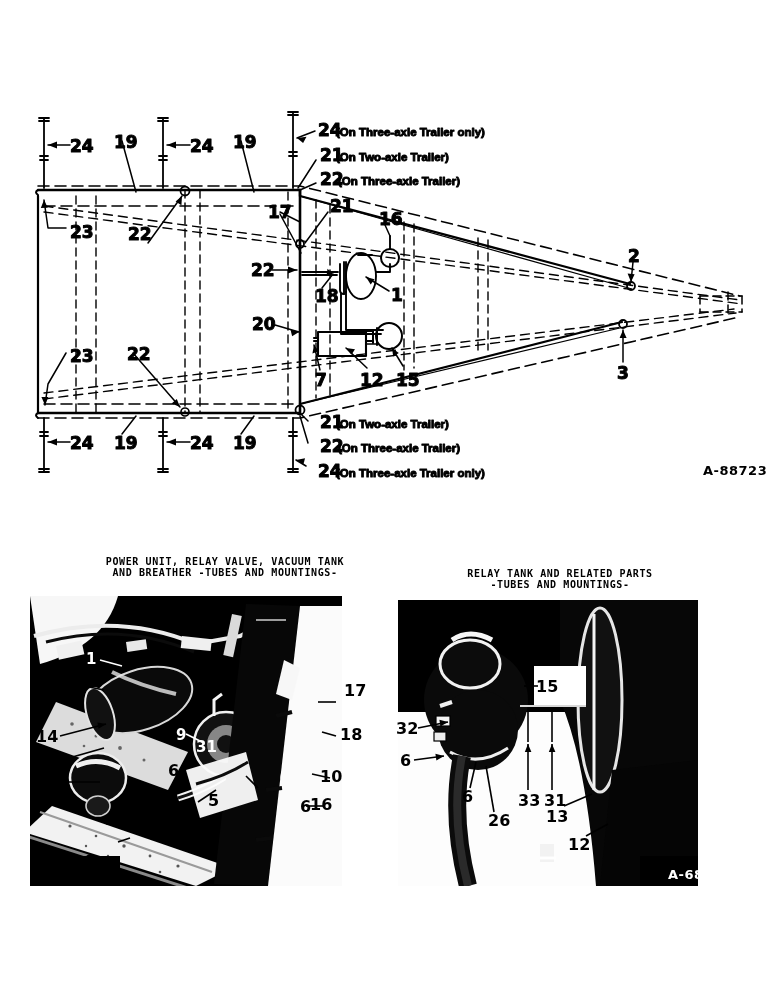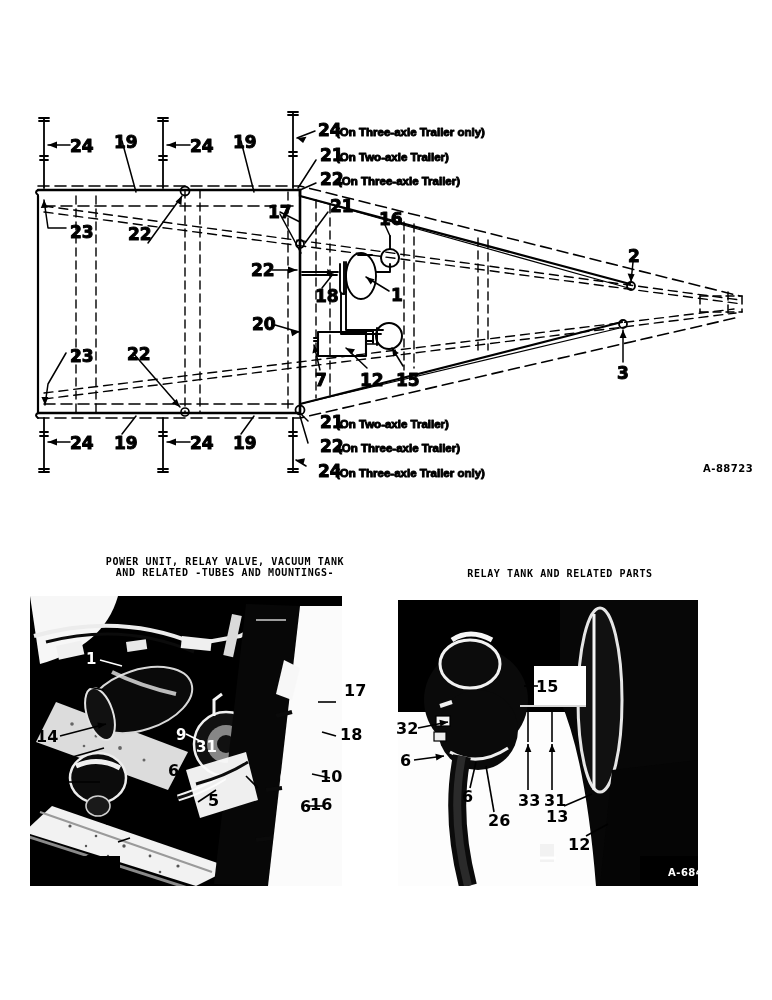--- a/index.html
+++ b/index.html
@@ -4,21 +4,21 @@
 <style>
   html,body{margin:0;padding:0;background:#ffffff;}
   body{width:772px;height:1000px;position:relative;overflow:hidden;
        font-family:"Liberation Sans", sans-serif;color:#000;}
   .page{position:absolute;inset:0;}
   .svgwrap{position:absolute;left:0;top:0;width:772px;height:1000px;}
   svg{display:block;}
   .cap{position:absolute;text-align:center;font-family:"DejaVu Sans Mono", monospace;
        font-weight:700;font-size:10px;letter-spacing:0.6px;line-height:11px;color:#000;}
   .code{position:absolute;font-family:"DejaVu Sans", sans-serif;font-weight:700;
-        font-size:10px;letter-spacing:0.5px;}
+        font-size:13px;letter-spacing:0.5px;}
   .codewhite{color:#ffffff;}
   .num{font-family:"DejaVu Sans", sans-serif;font-weight:700;fill:#000;}
   .numw{font-family:"DejaVu Sans", sans-serif;font-weight:700;fill:#ffffff;}
   .paren{font-family:"Liberation Sans", sans-serif;font-weight:600;fill:#000;}
 </style>
 </head>
 <body>
 
 <div class="page">
 
@@ -291,25 +291,26 @@
       <text class="num" x="318" y="477" font-size="17">24</text>
       <text class="paren" x="336" y="477" font-size="11.5">(On Three-axle Trailer only)</text>
     </g>
   </svg>
   </div>
 
   <div class="code" style="left:703px;top:463px;">A-88723</div>
 
   <div class="cap" style="left:60px;top:556px;width:330px;">
     <div>POWER UNIT, RELAY VALVE, VACUUM TANK</div>
-    <div>AND RELATED -TUBES AND MOUNTINGS-</div>
+    <div>AND BREATHER -TUBES AND MOUNTINGS-</div>
   </div>
 
   <div class="cap" style="left:410px;top:568px;width:300px;">
     <div>RELAY TANK AND RELATED PARTS</div>
+    <div>-TUBES AND MOUNTINGS-</div>
   </div>
 
   <div class="svgwrap" style="top:0;">
   <svg width="772" height="1000" viewBox="0 0 772 1000">
     <defs>
       <clipPath id="clipL">
             <rect x="30" y="596" width="312" height="290"></rect>
           </clipPath>
       <clipPath id="clipR">
             <rect x="398" y="600" width="300" height="286"></rect>

